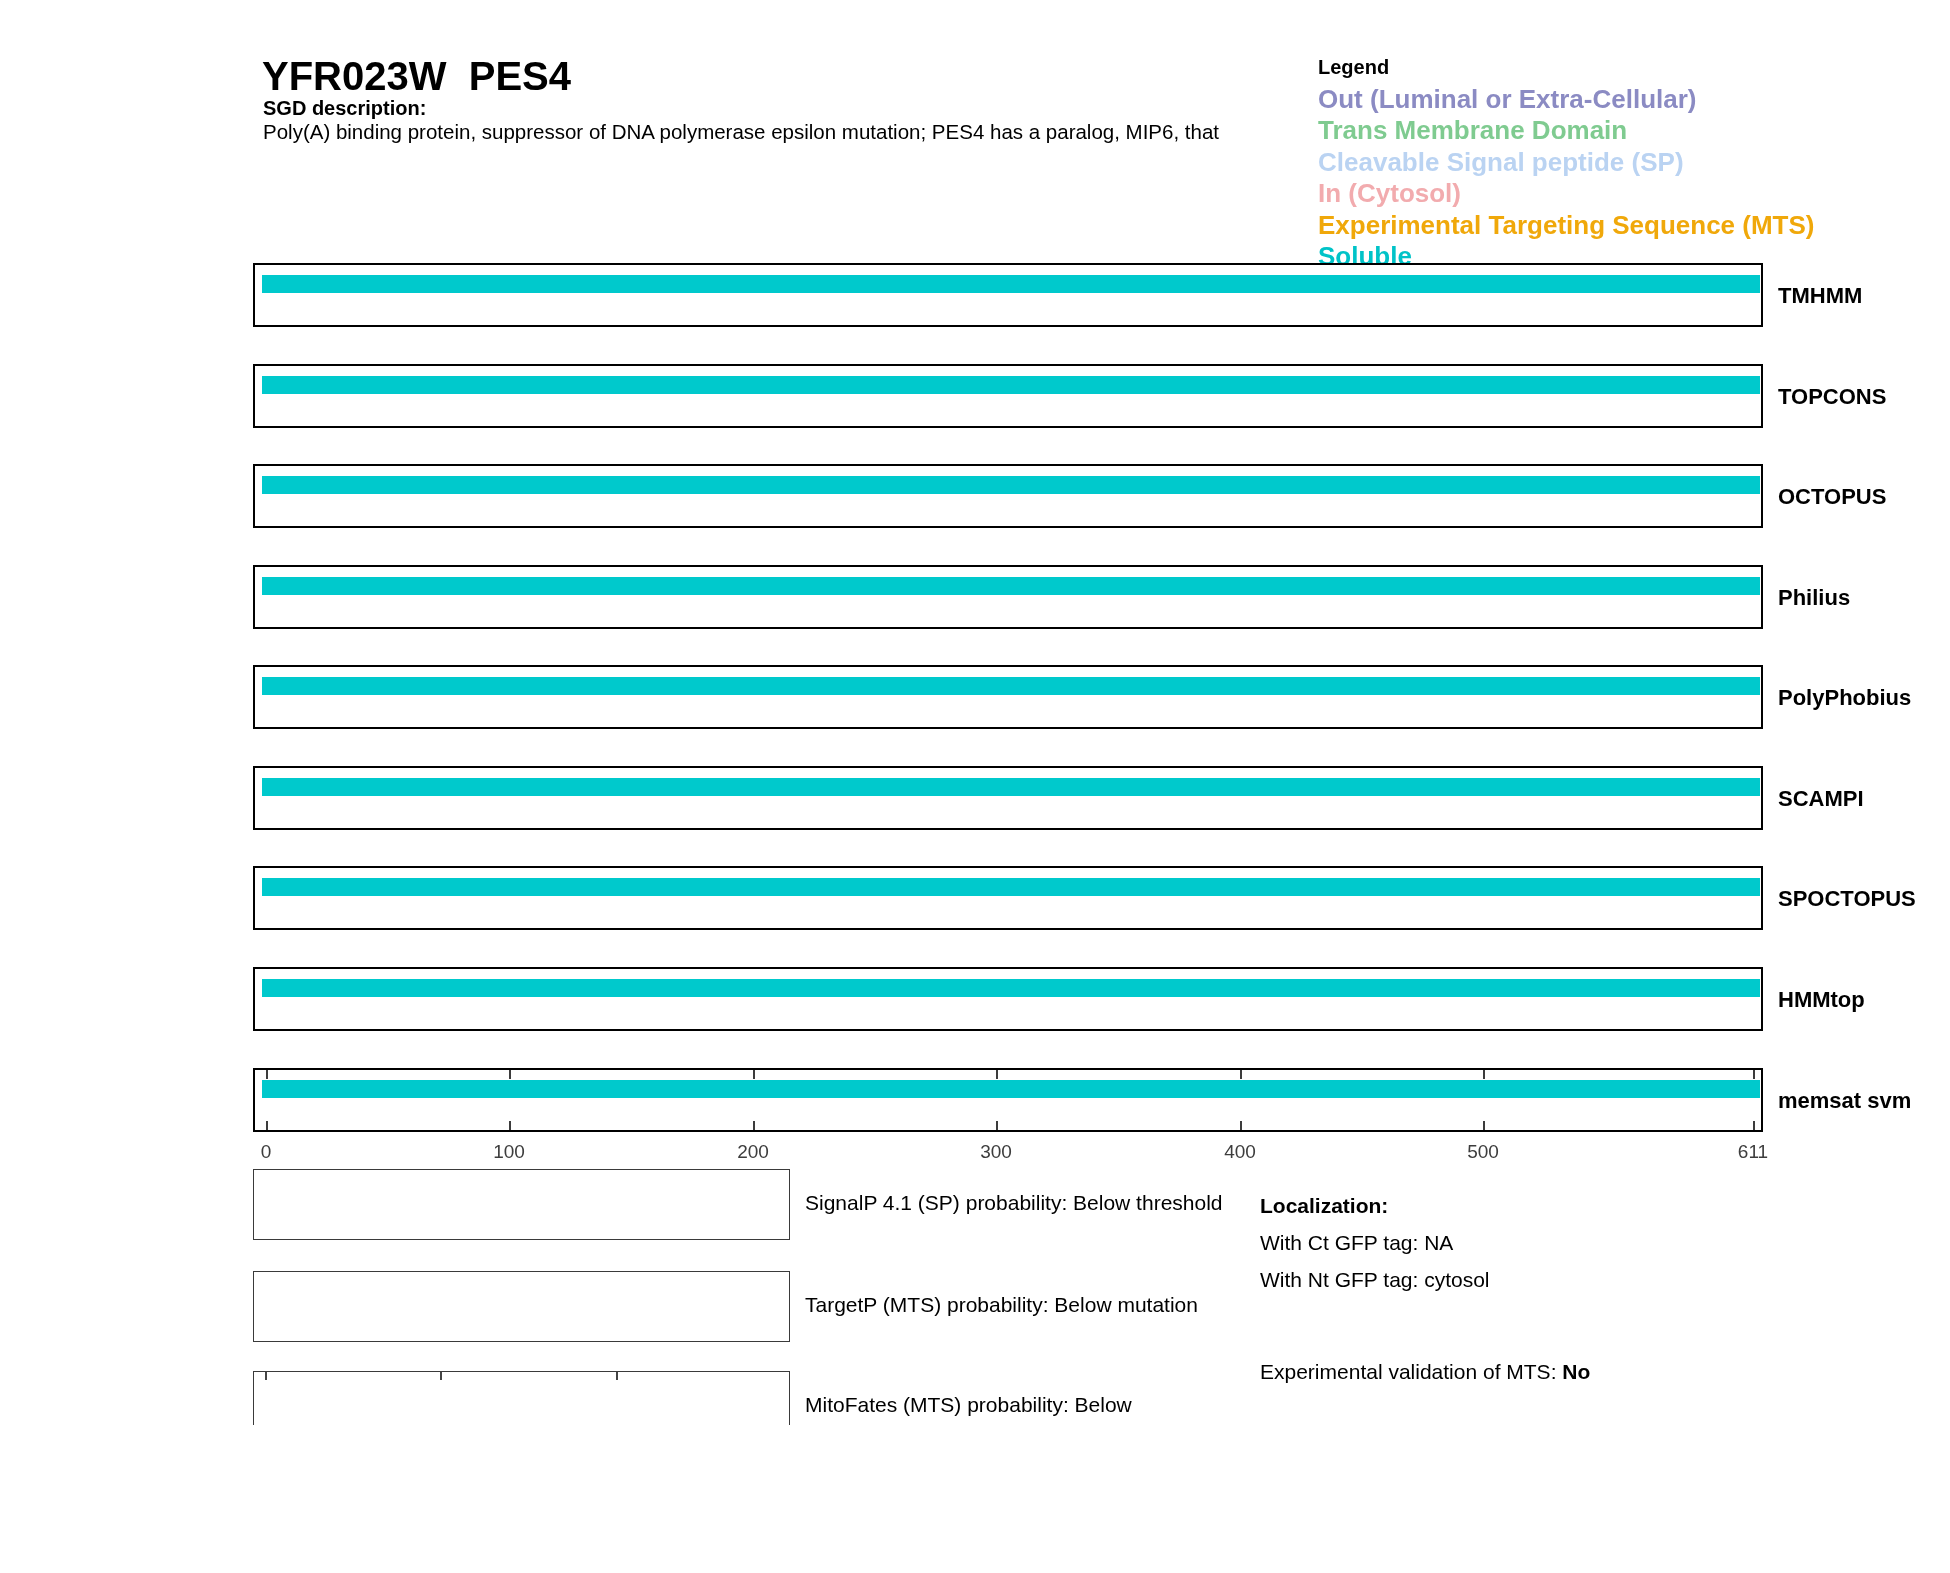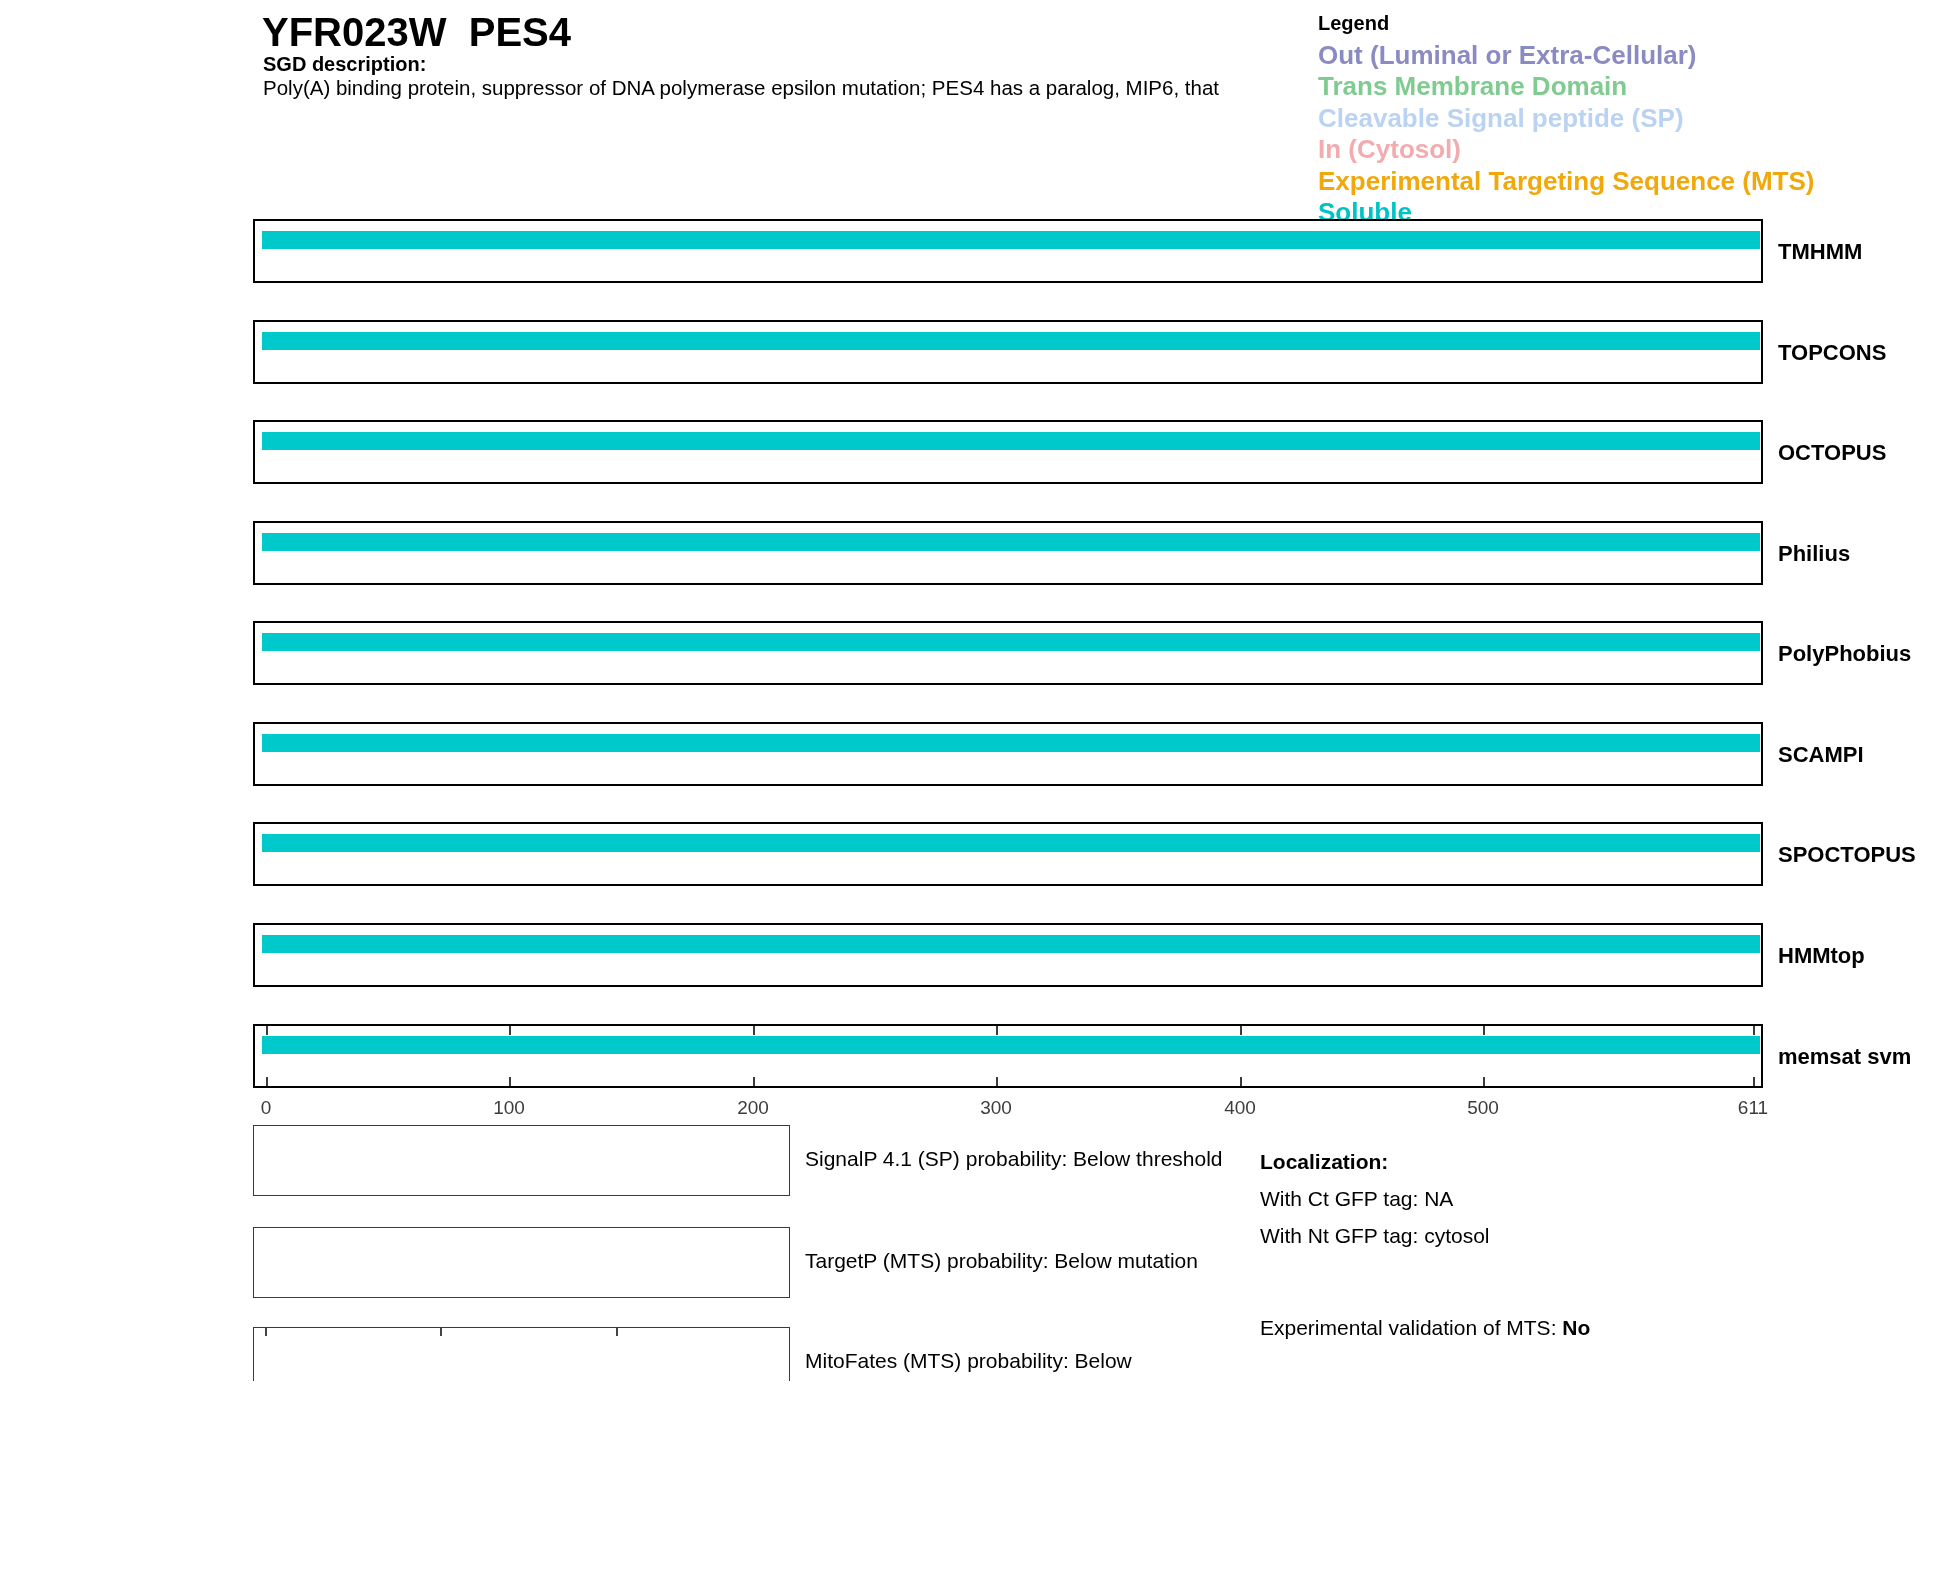--- a/index.html
+++ b/index.html
@@ -1,17 +1,17 @@
 <!DOCTYPE html>
 <html><head>
 <meta charset="utf-8">
 <style>
   html,body{margin:0;padding:0;background:#ffffff;}
   #page{position:relative;width:1950px;height:1381px;background:#ffffff;
-        font-family:"Liberation Sans",sans-serif;color:#000;overflow:hidden;}
+        font-family:"Liberation Sans",sans-serif;color:#000;overflow:hidden;margin-top:44px;}
   .abs{position:absolute;}
   
   #title{left:262px;top:10px;font-size:40px;font-weight:bold;white-space:pre;}
   #sgd-label{left:263px;top:53px;font-size:20px;font-weight:bold;}
   #desc{left:263px;top:74px;font-size:20.5px;line-height:27px;}
   .dline{display:block;white-space:pre;}
   
   .legend-line{position:absolute;left:1318px;font-size:26px;font-weight:bold;white-space:nowrap;}
   #legend-title{top:12px;font-size:20px;color:#000;}
   

